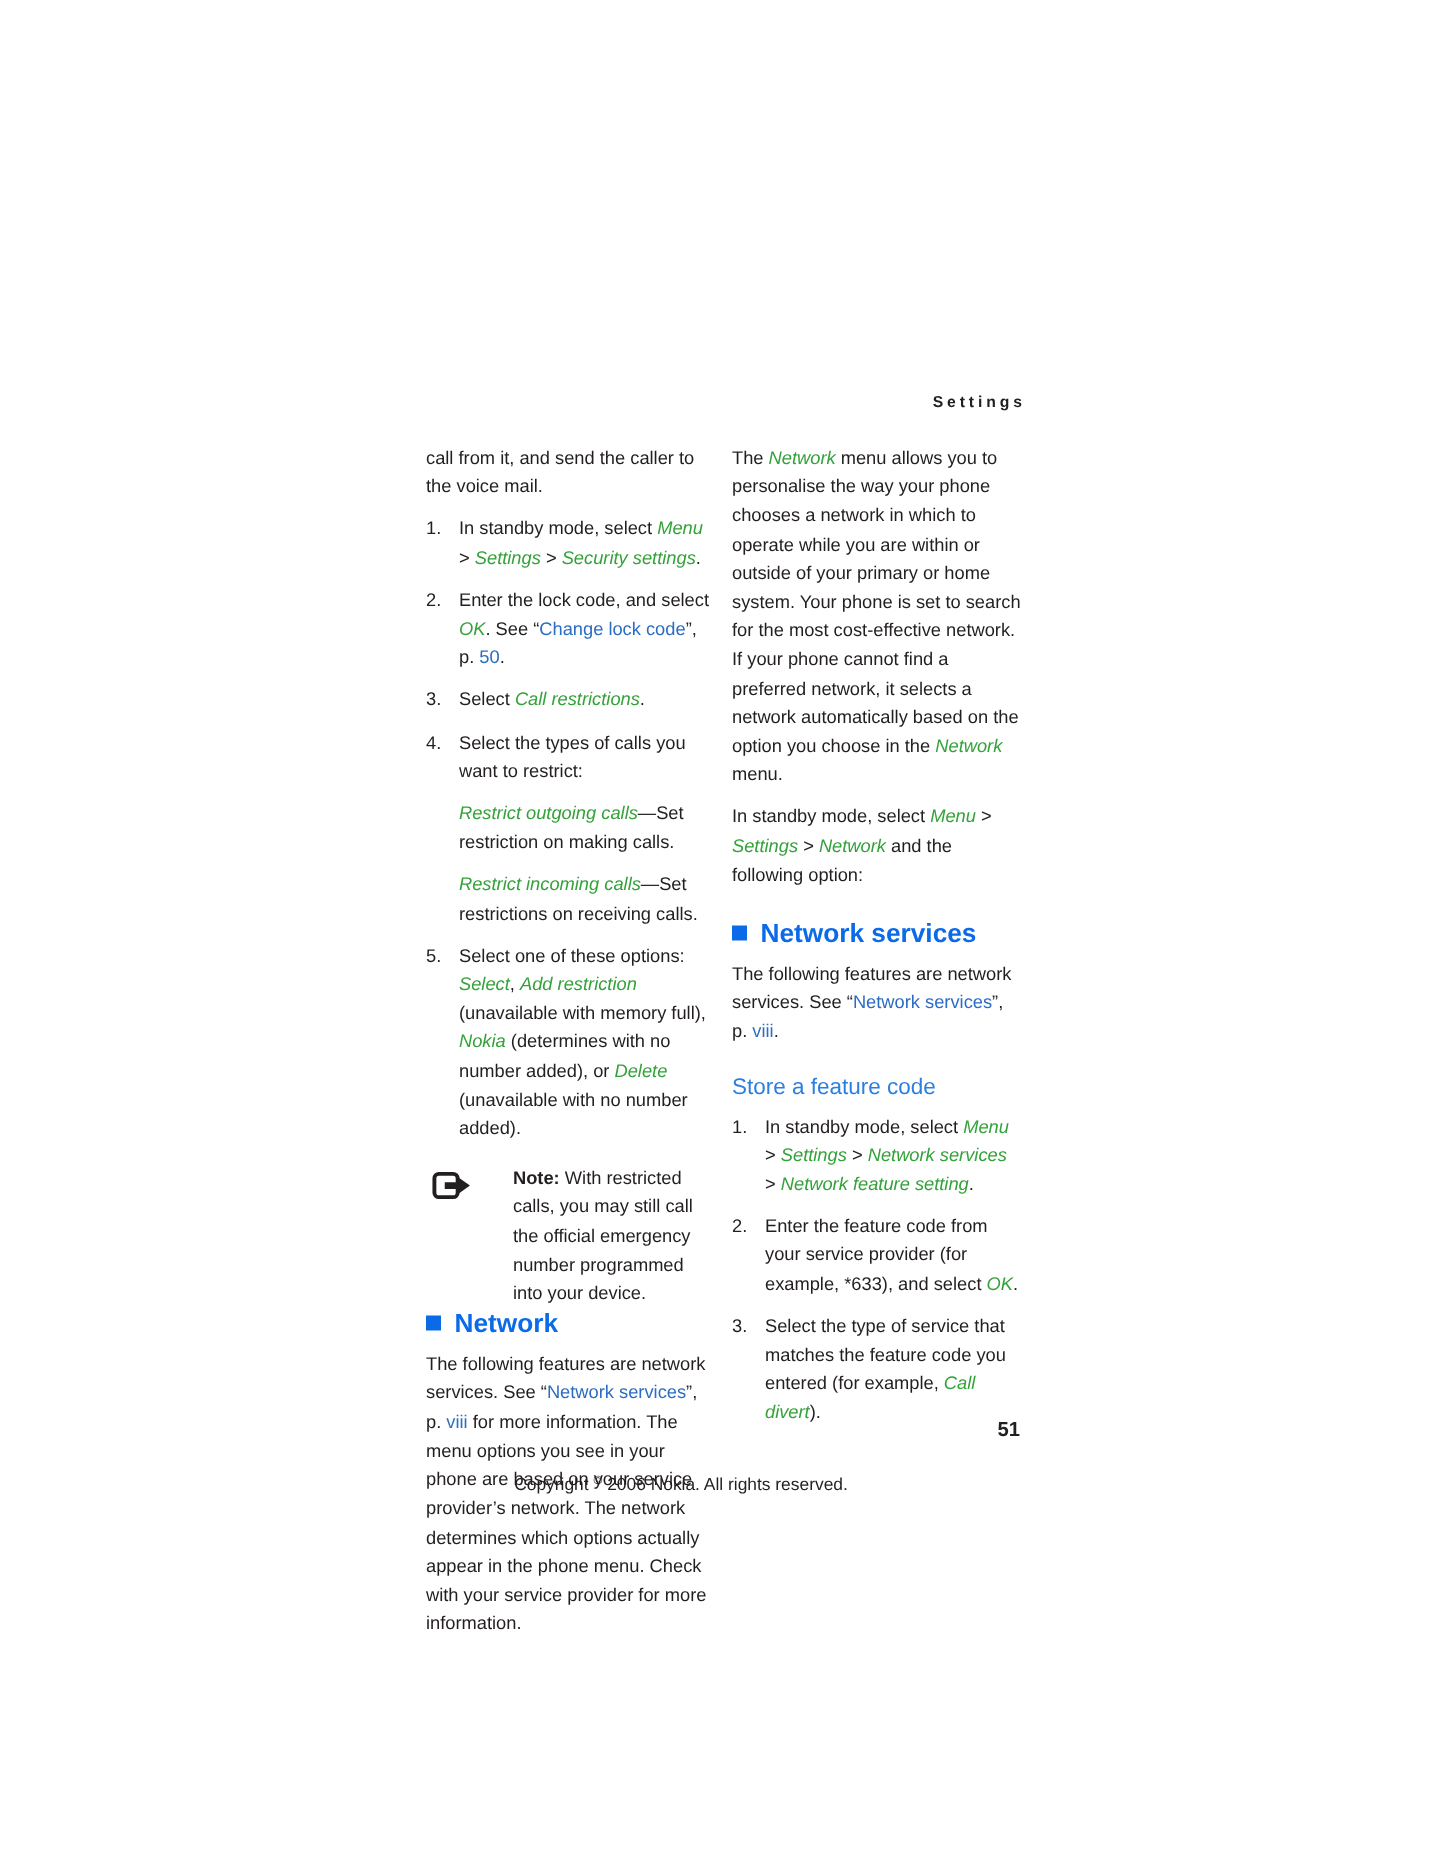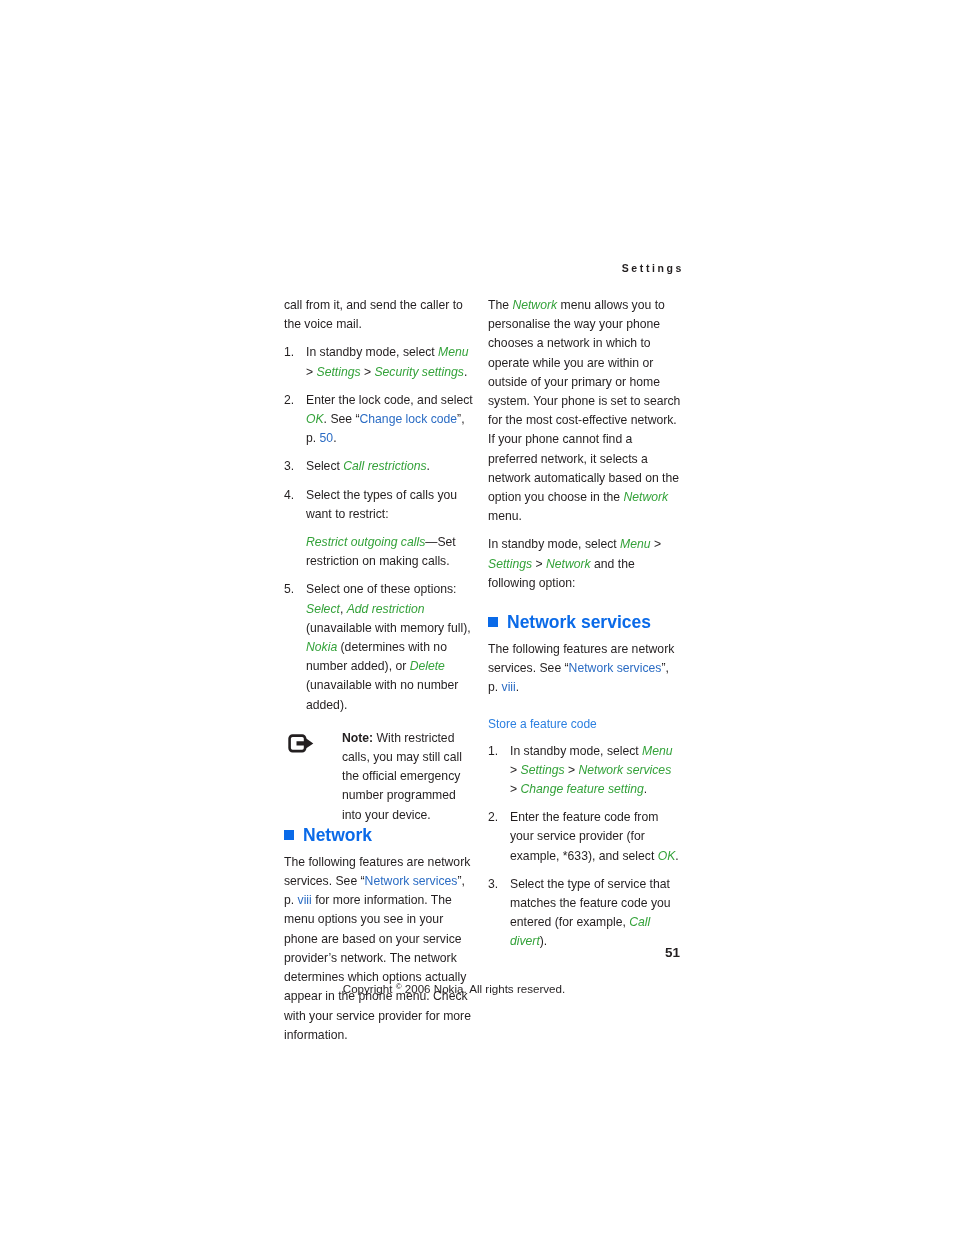--- a/index.html
+++ b/index.html
@@ -97,21 +97,21 @@
   }
   h2.sect .sq {
     display: inline-block;
     width: 10px;
     height: 10px;
     background: #0a6ae8;
     margin-right: 9px;
     vertical-align: 1px;
   }
   h3.sub {
-    font-size: 12px;
+    font-size: 15px;
     line-height: 19px;
     font-weight: normal;
     color: #2b7fe0;
     margin: 17px 0 8px 0;
     padding: 0;
   }
 
   
   .note {
     position: relative;
@@ -176,20 +176,21 @@
           <p><span>Enter the lock code, and select </span><span class="ui">OK</span><span>. See “</span><span class="lnk">Change lock code</span><span>”, p. </span><span class="lnk">50</span><span>.</span></p>
         </li>
         <li>
           <span class="num">3.</span>
           <p><span>Select </span><span class="ui">Call restrictions</span><span>.</span></p>
         </li>
         <li>
           <span class="num">4.</span>
           <p><span>Select the types of calls you want to restrict:</span></p>
           <p><span class="ui">Restrict outgoing calls</span><span>—Set restriction on making calls.</span></p>
+          <p><span class="ui">Restrict incoming calls</span><span>—Set restrictions on receiving calls.</span></p>
         </li>
         <li>
           <span class="num">5.</span>
           <p><span>Select one of these options: </span><span class="ui">Select</span><span>, </span><span class="ui">Add restriction</span><span> (unavailable with memory full), </span><span class="ui">Nokia</span><span> (determines with no number added), or </span><span class="ui">Delete</span><span> (unavailable with no number added).</span></p>
         </li>
       </ol>
 
     <div class="note">
       <span class="noteicon">
         <svg width="28" height="22" viewBox="0 0 28 22" xmlns="http://www.w3.org/2000/svg">
@@ -215,21 +216,21 @@
 
     <h2 class="sect" style="margin-top:19px"><span class="sq"></span><span>Network services</span></h2>
 
     <p id="right-ns-body"><span>The following features are network services. See “</span><span class="lnk">Network services</span><span>”, p. </span><span class="lnk">viii</span><span>.</span></p>
 
     <h3 class="sub">Store a feature code</h3>
 
     <ol class="steps" id="right-steps">
         <li>
           <span class="num">1.</span>
-          <p><span>In standby mode, select </span><span class="ui">Menu</span><span> &gt; </span><span class="ui">Settings</span><span> &gt; </span><span class="ui">Network services</span><span> &gt; </span><span class="ui">Change feature setting</span><span>.</span></p>
+          <p><span>In standby mode, select </span><span class="ui">Menu</span><span> &gt; </span><span class="ui">Settings</span><span> &gt; </span><span class="ui">Network services</span><span> &gt; </span><span class="ui">Network feature setting</span><span>.</span></p>
         </li>
         <li>
           <span class="num">2.</span>
           <p><span>Enter the feature code from your service provider (for example, *633), and select </span><span class="ui">OK</span><span>.</span></p>
         </li>
         <li>
           <span class="num">3.</span>
           <p><span>Select the type of service that matches the feature code you entered (for example, </span><span class="ui">Call divert</span><span>).</span></p>
         </li>
       </ol>

